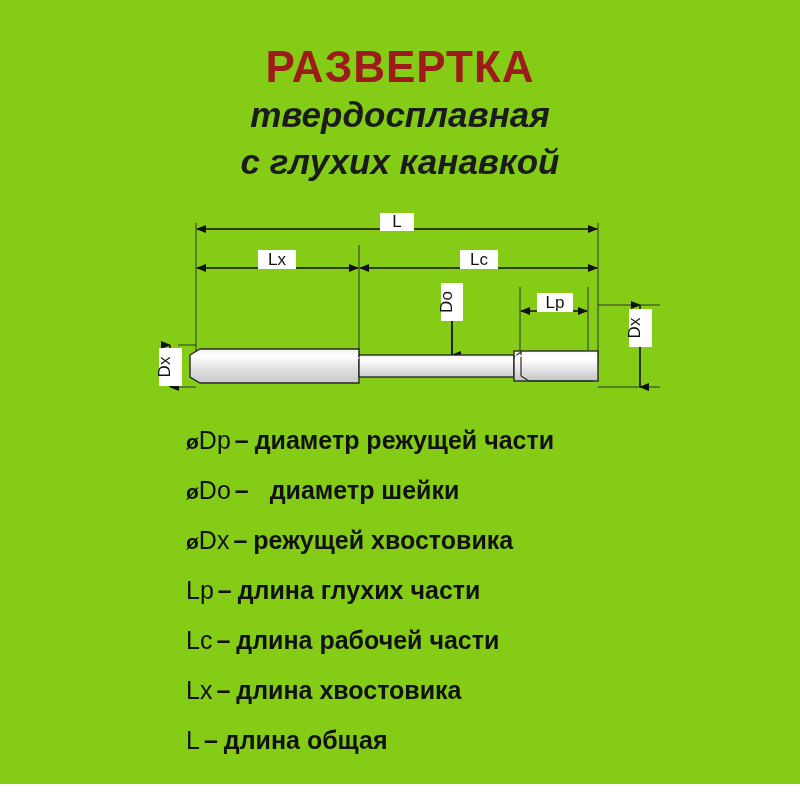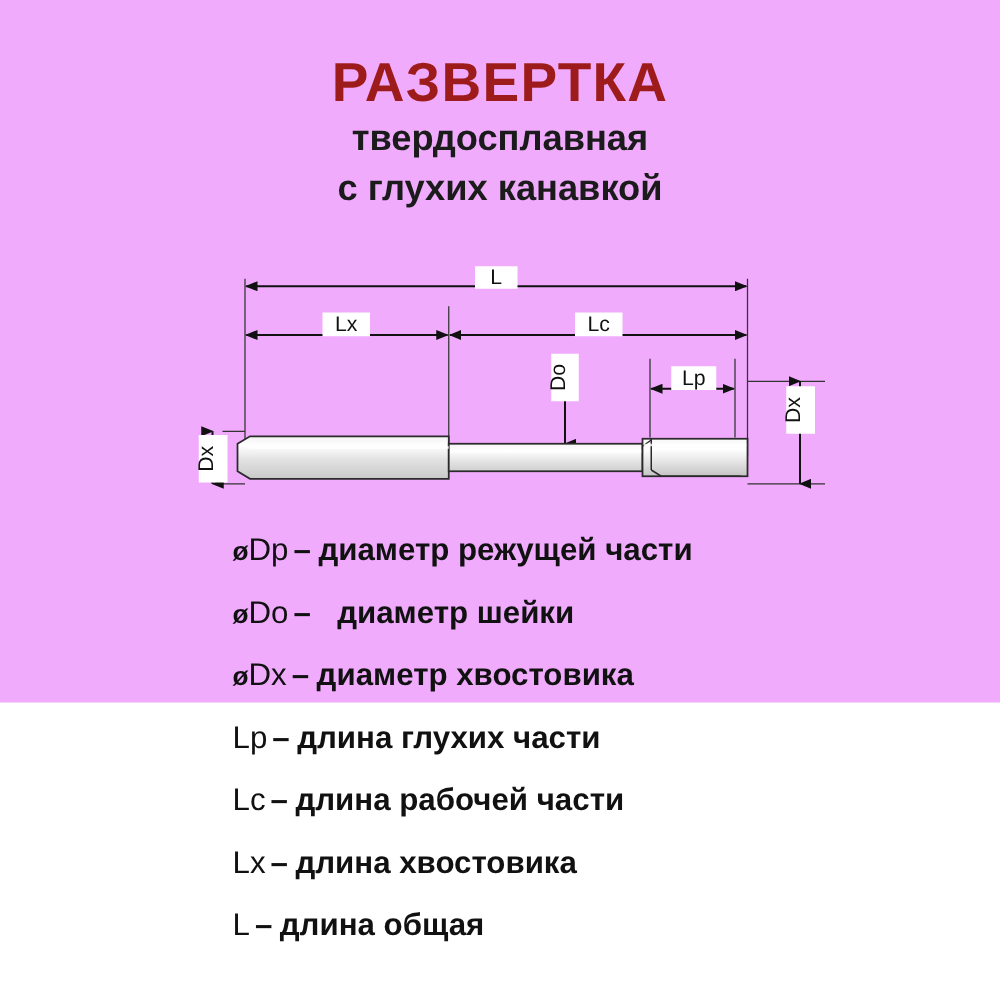--- a/index.html
+++ b/index.html
@@ -11,46 +11,47 @@
     width: 800px;
     height: 800px;
     font-family: "Liberation Sans", sans-serif;
     color: #1a1a1a;
     position: relative;
     overflow: hidden;
   }
   #page {
     position: relative;
     width: 800px;
-    height: 562px;
-    background: #f0abfc;
+    height: 784px;
+    background: #84cc16;
   }
 
   
   .title-block {
     position: absolute;
     left: 0;
     top: 44px;
     width: 800px;
     text-align: center;
   }
   .title-main {
     font-size: 44px;
     font-weight: bold;
     letter-spacing: 1px;
     color: #9e1b1b;
     line-height: 1.05;
     text-transform: uppercase;
   }
   .title-sub {
-    font-size: 29px;
+    font-size: 35px;
     font-weight: bold;
     color: #1b1b1b;
     line-height: 1.22;
     margin-top: 4px;
+    font-style: italic;
   }
 
   
   .drawing {
     position: absolute;
     left: 0;
     top: 205px;
     width: 800px;
     height: 210px;
   }
@@ -221,21 +222,21 @@
       <span class="legend-dia">ø</span>
       <span class="legend-sym">Do</span>
       <span class="legend-txt">–</span>
       <span class="legend-txt" style="margin-left:21px">диаметр шейки</span>
     </div>
 
     <div class="legend-row">
       <span class="legend-dia">ø</span>
       <span class="legend-sym">Dx</span>
       <span class="legend-txt">–</span>
-      <span class="legend-txt" style="margin-left:6px">диаметр хвостовика</span>
+      <span class="legend-txt" style="margin-left:6px">режущей хвостовика</span>
     </div>
 
     <div class="legend-row">
       <span class="legend-dia"></span>
       <span class="legend-sym">Lp</span>
       <span class="legend-txt">–</span>
       <span class="legend-txt" style="margin-left:6px">длина глухих части</span>
     </div>
 
     <div class="legend-row">

